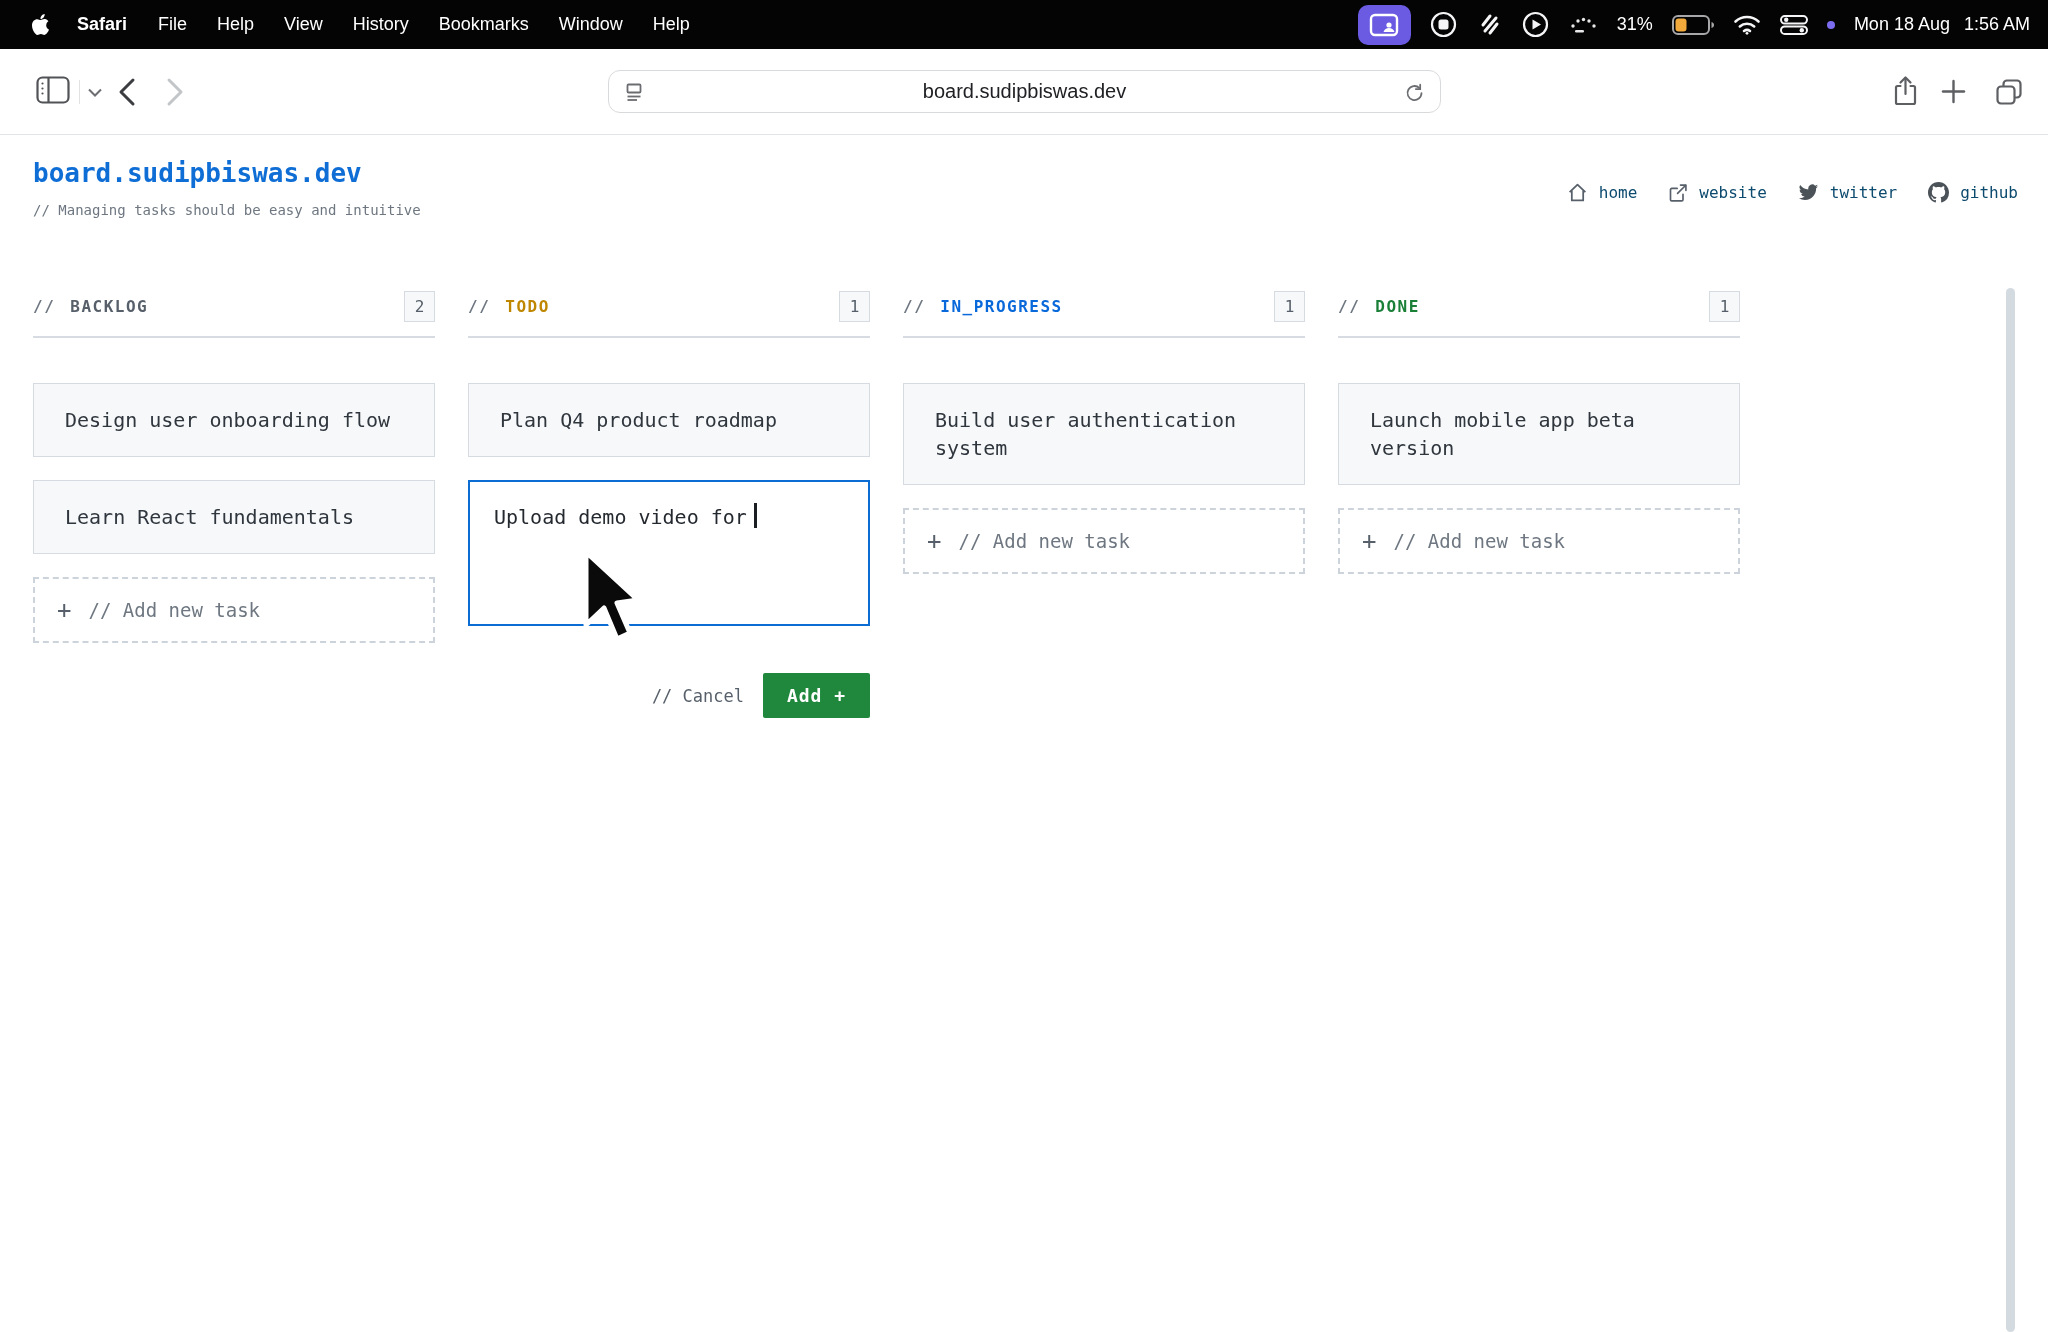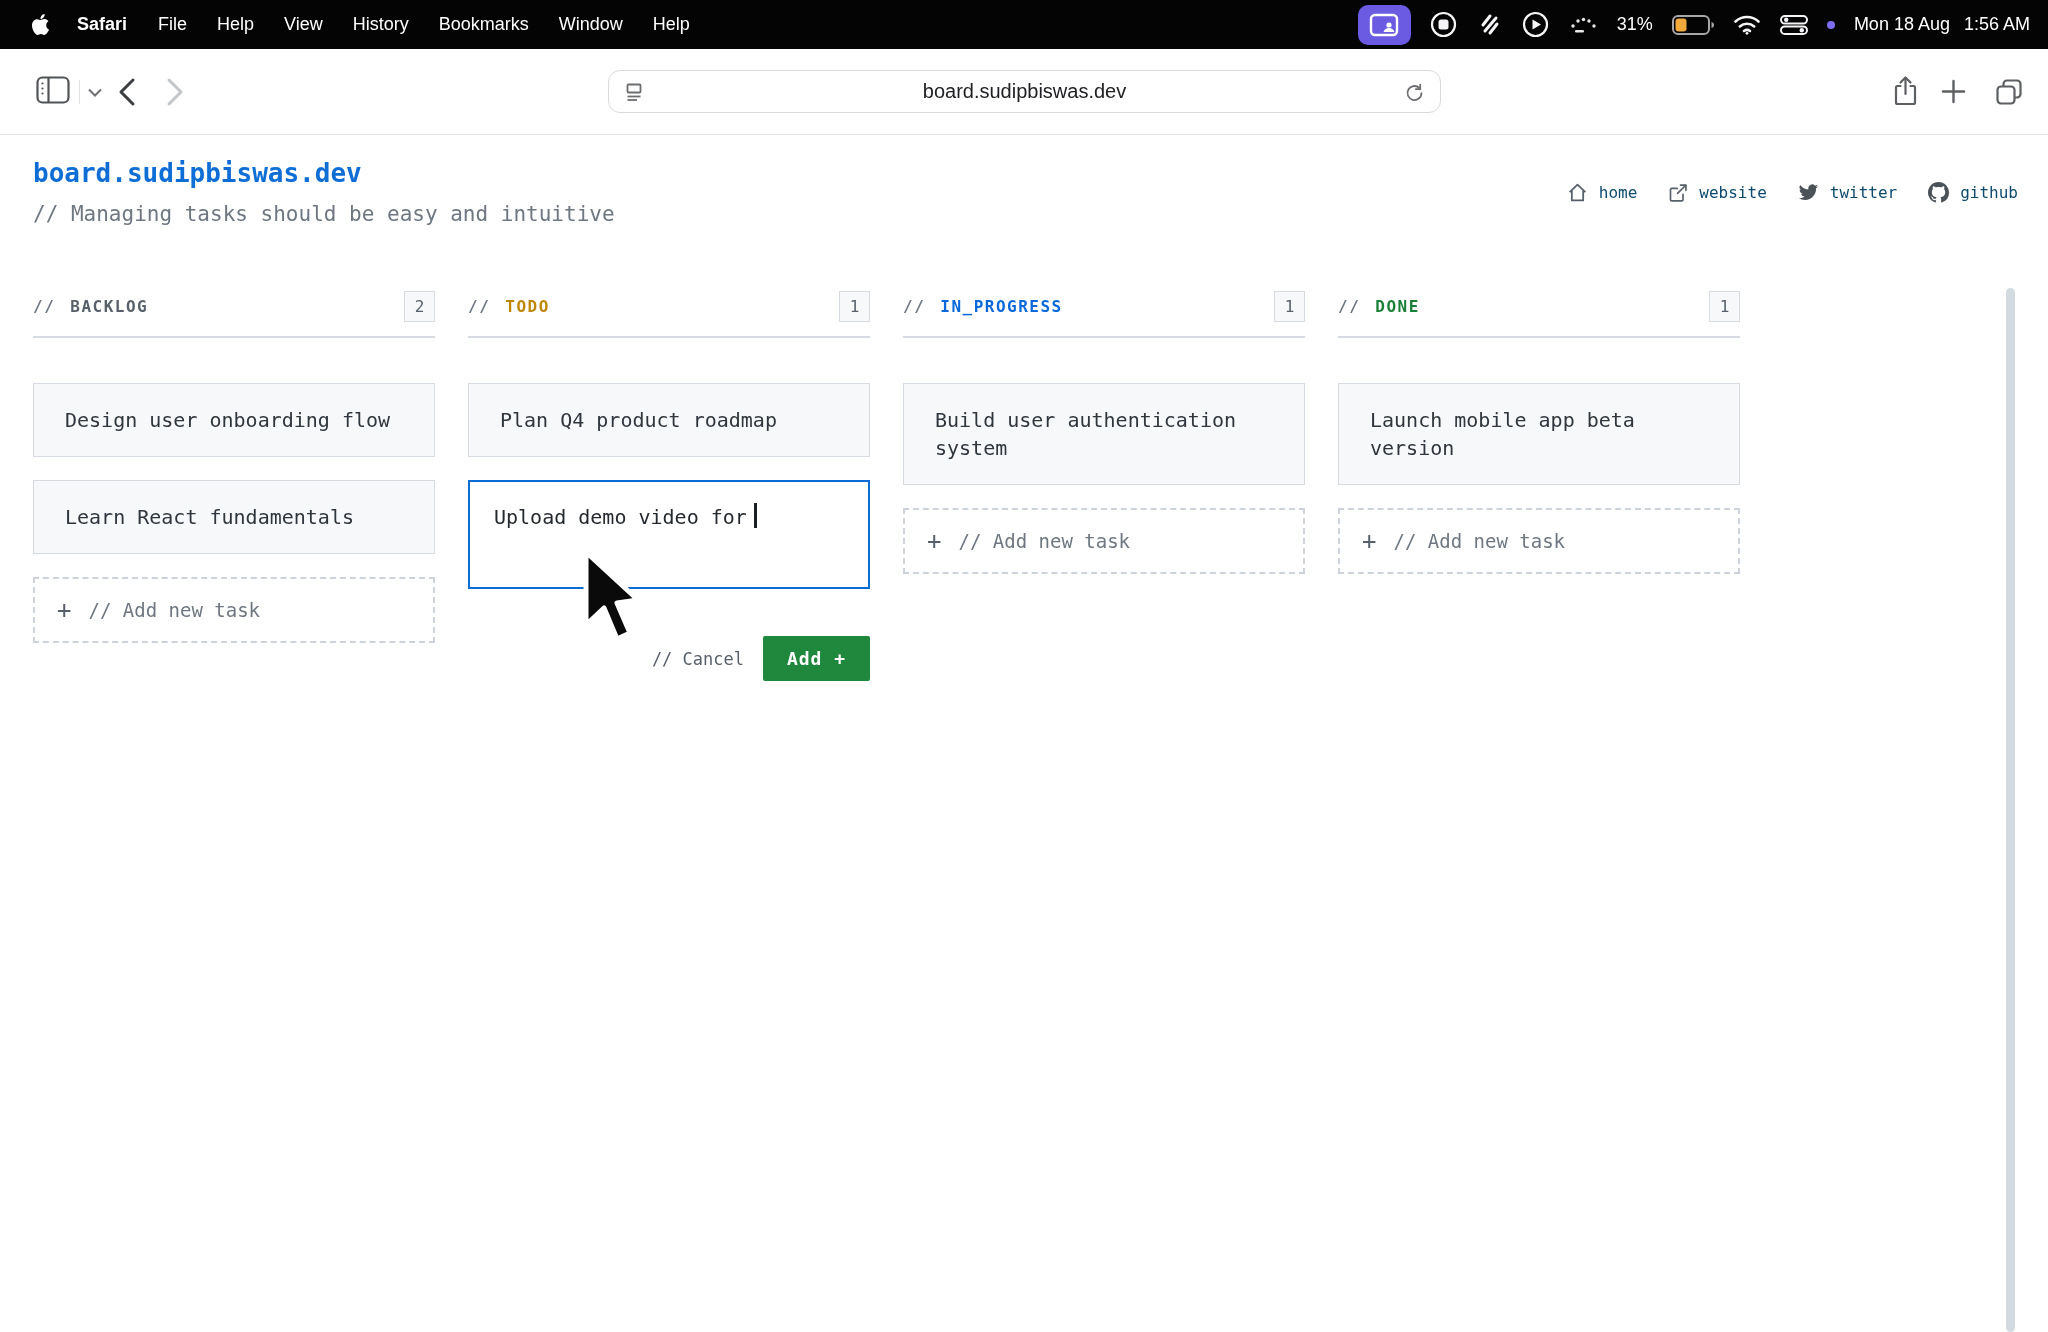--- a/index.html
+++ b/index.html
@@ -33,41 +33,41 @@
                display:flex; align-items:center; justify-content:center;
                font-size:20px; color:#202124; }
   .url-reader { position:absolute; left:17px; top:12px; }
   .url-reload { position:absolute; right:15px; top:11px; }
 
   
   .page { position:absolute; top:135px; left:0; width:2048px; height:1197px;
           background:#fff; font-family:"DejaVu Sans Mono","Liberation Mono",monospace; }
   .site-title { position:absolute; left:33px; top:23px; font-size:26px; font-weight:bold;
                 color:#0f6ed5; letter-spacing:0; }
-  .tagline { position:absolute; left:33px; top:67px; font-size:21px; color:#6e7781; }
+  .tagline { position:absolute; left:33px; top:67px; font-size:14px; color:#6e7781; }
   .page-nav { position:absolute; top:47px; right:30px; display:flex; gap:31px;
               align-items:center; color:#0c4a6e; font-size:16px; }
   .nav-link { display:flex; align-items:center; gap:11px; }
 
   .board { position:absolute; top:155px; left:33px; display:grid;
            grid-template-columns:repeat(4,402px); column-gap:33px; align-items:start; }
   .col-header { display:flex; justify-content:space-between; align-items:center; height:32px; }
   .col-title { font-size:16px; font-weight:bold; letter-spacing:1.5px; display:flex; gap:15px; }
   .col-prefix { color:#6e7781; }
   .count-badge { width:31px; height:31px; background:#f6f8fa; border:1px solid #d5dbe1;
                  display:flex; align-items:center; justify-content:center;
                  font-size:16px; color:#57606a; }
   .col-rule { border-top:2px solid #d6dce2; margin-top:14px; }
   .cards { margin-top:45px; display:flex; flex-direction:column; gap:23px; }
   .card { background:#f6f8fa; border:1px solid #d5dbe1; padding:22px 31px;
           font-size:20px; line-height:28px; color:#30363d; }
   .add-task { border:2px dashed #ccd3da; height:66px; display:flex; align-items:center;
               padding:0 22px; gap:17px; color:#6e7781; font-size:19px; background:#fff; }
   .plus-glyph { font-size:24px; color:#57606a; line-height:1; }
-  .task-input { border:2px solid #0b6cd4; background:#fff; height:109px;
+  .task-input { border:2px solid #0b6cd4; background:#fff; height:146px;
                 padding:21px 24px; font-size:20px; line-height:28px; color:#24292f; }
   .caret { display:inline-block; width:3px; height:25px; background:#1b1f24;
            vertical-align:-4px; margin-left:7px; }
   .todo-actions { display:flex; justify-content:flex-end; align-items:center;
                   gap:19px; margin-top:24px; }
   .cancel-btn { color:#57606a; font-size:17px; background:none; border:none;
                 font-family:inherit; }
   .add-btn { background:#1f883d; color:#fff; font-size:18px; font-weight:bold;
              width:107px; height:45px; display:flex; align-items:center;
              justify-content:center; border:none; border-radius:2px;

